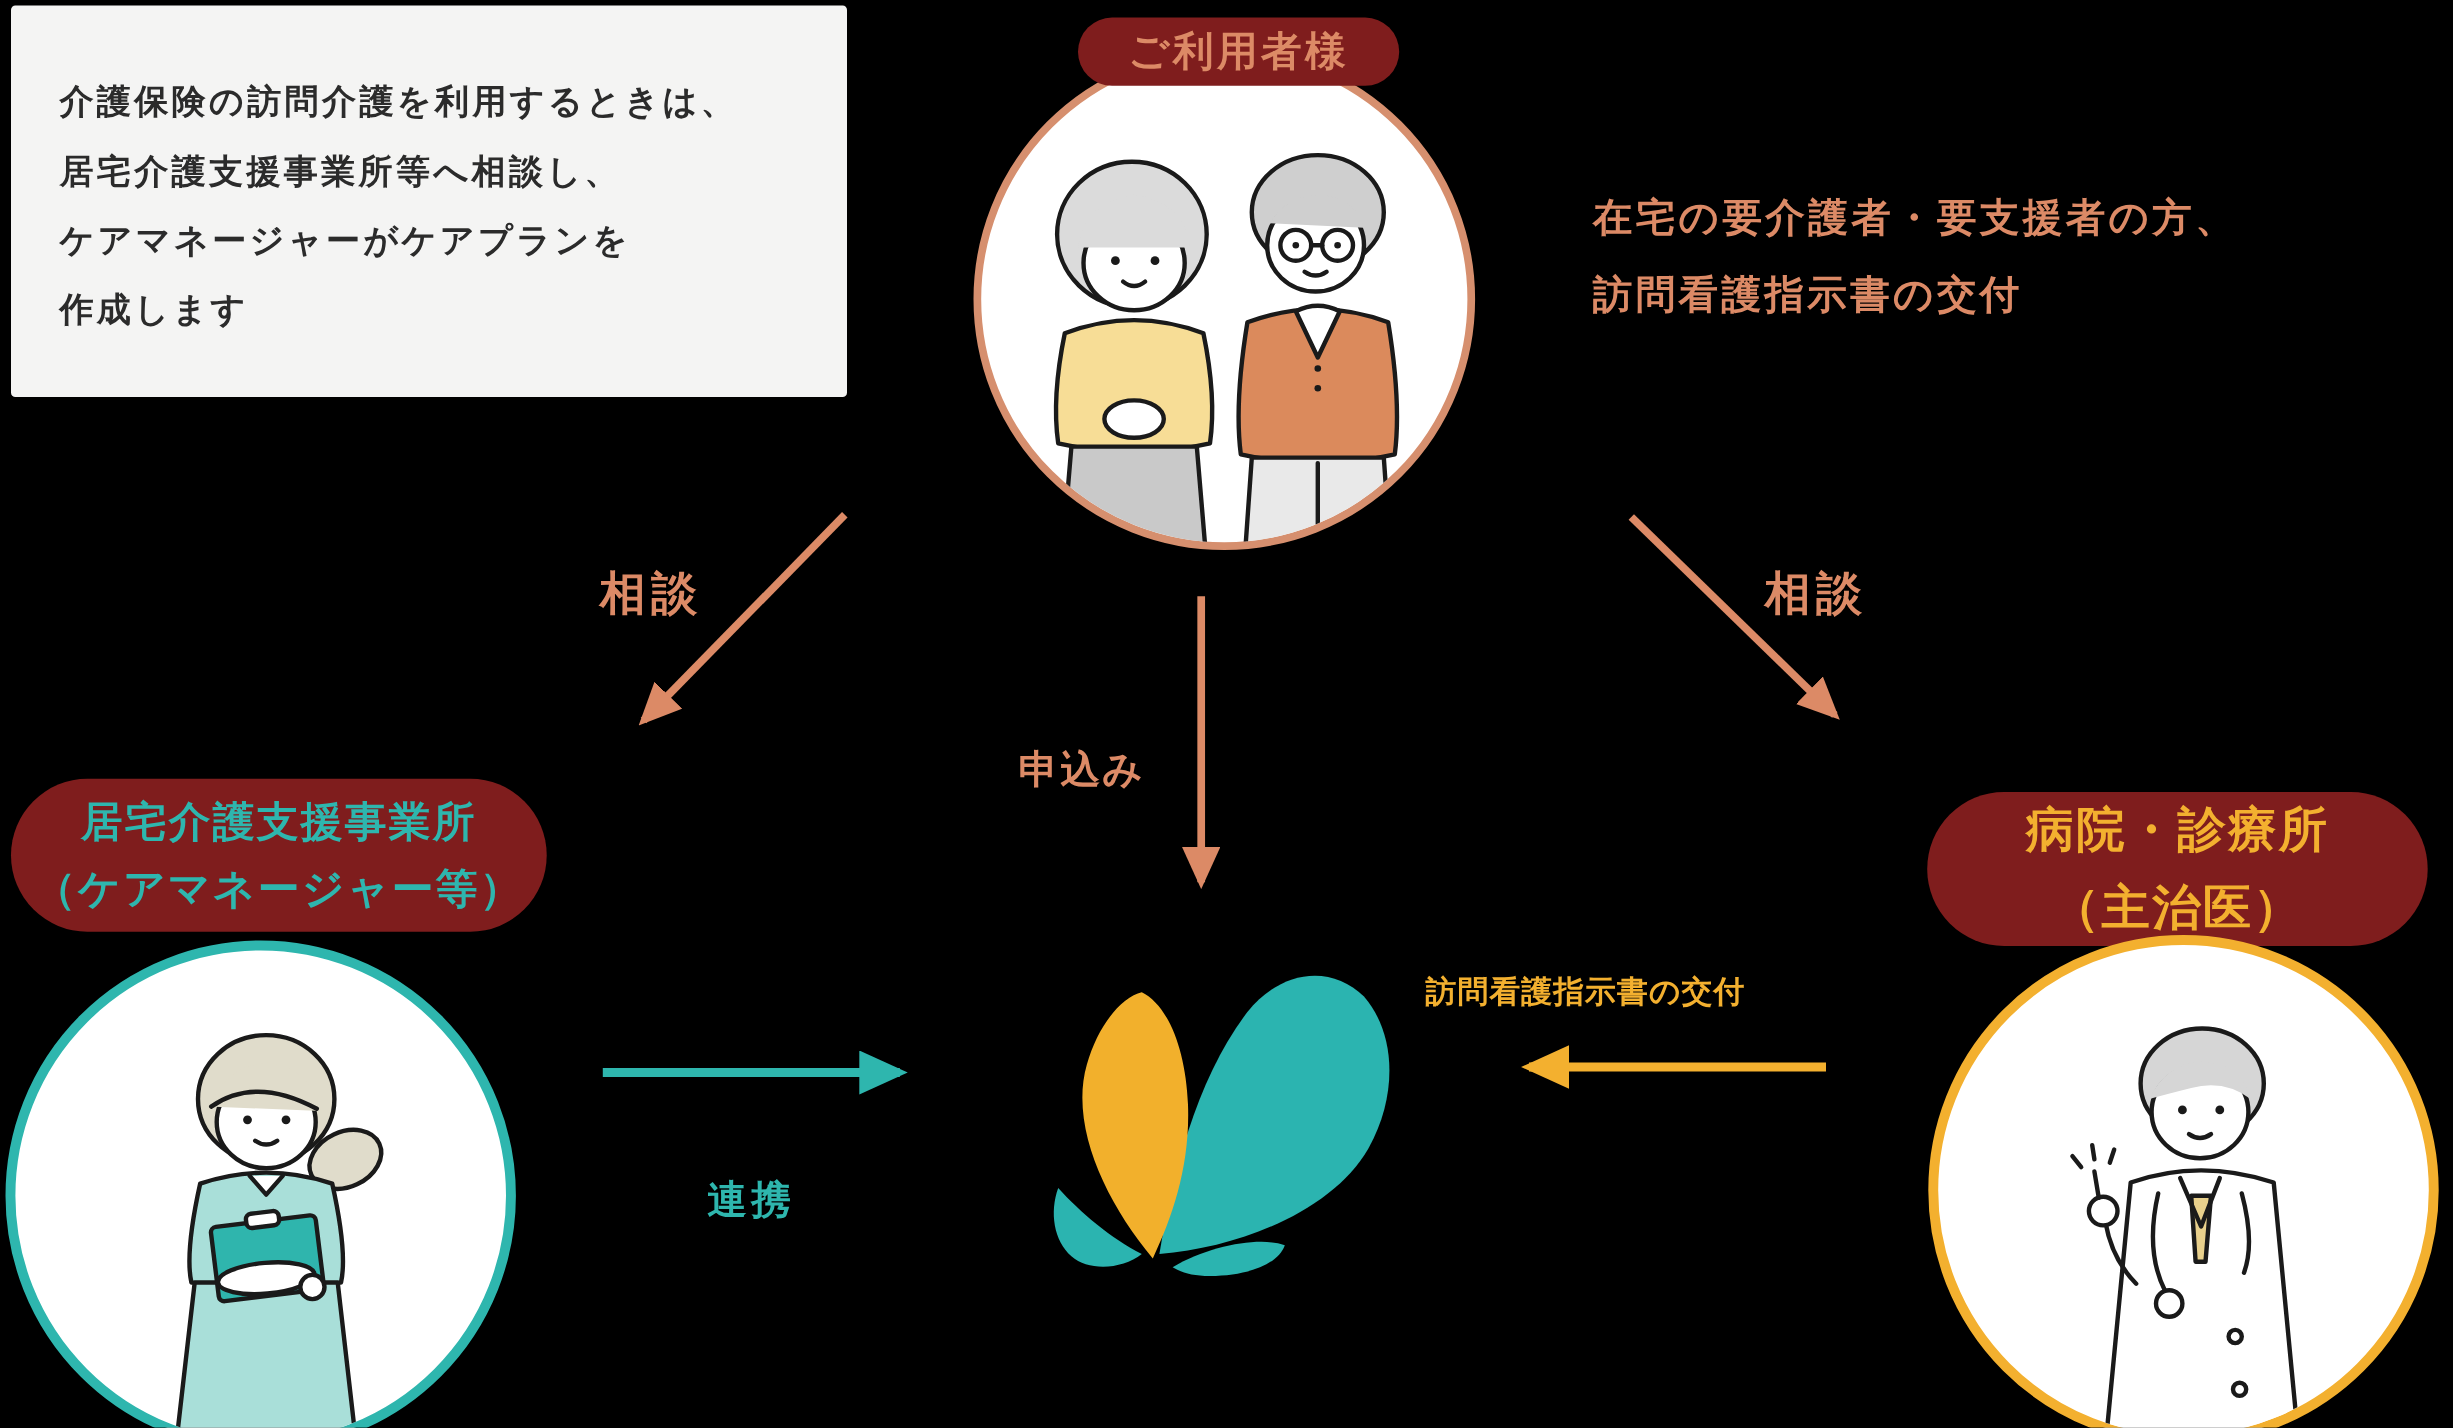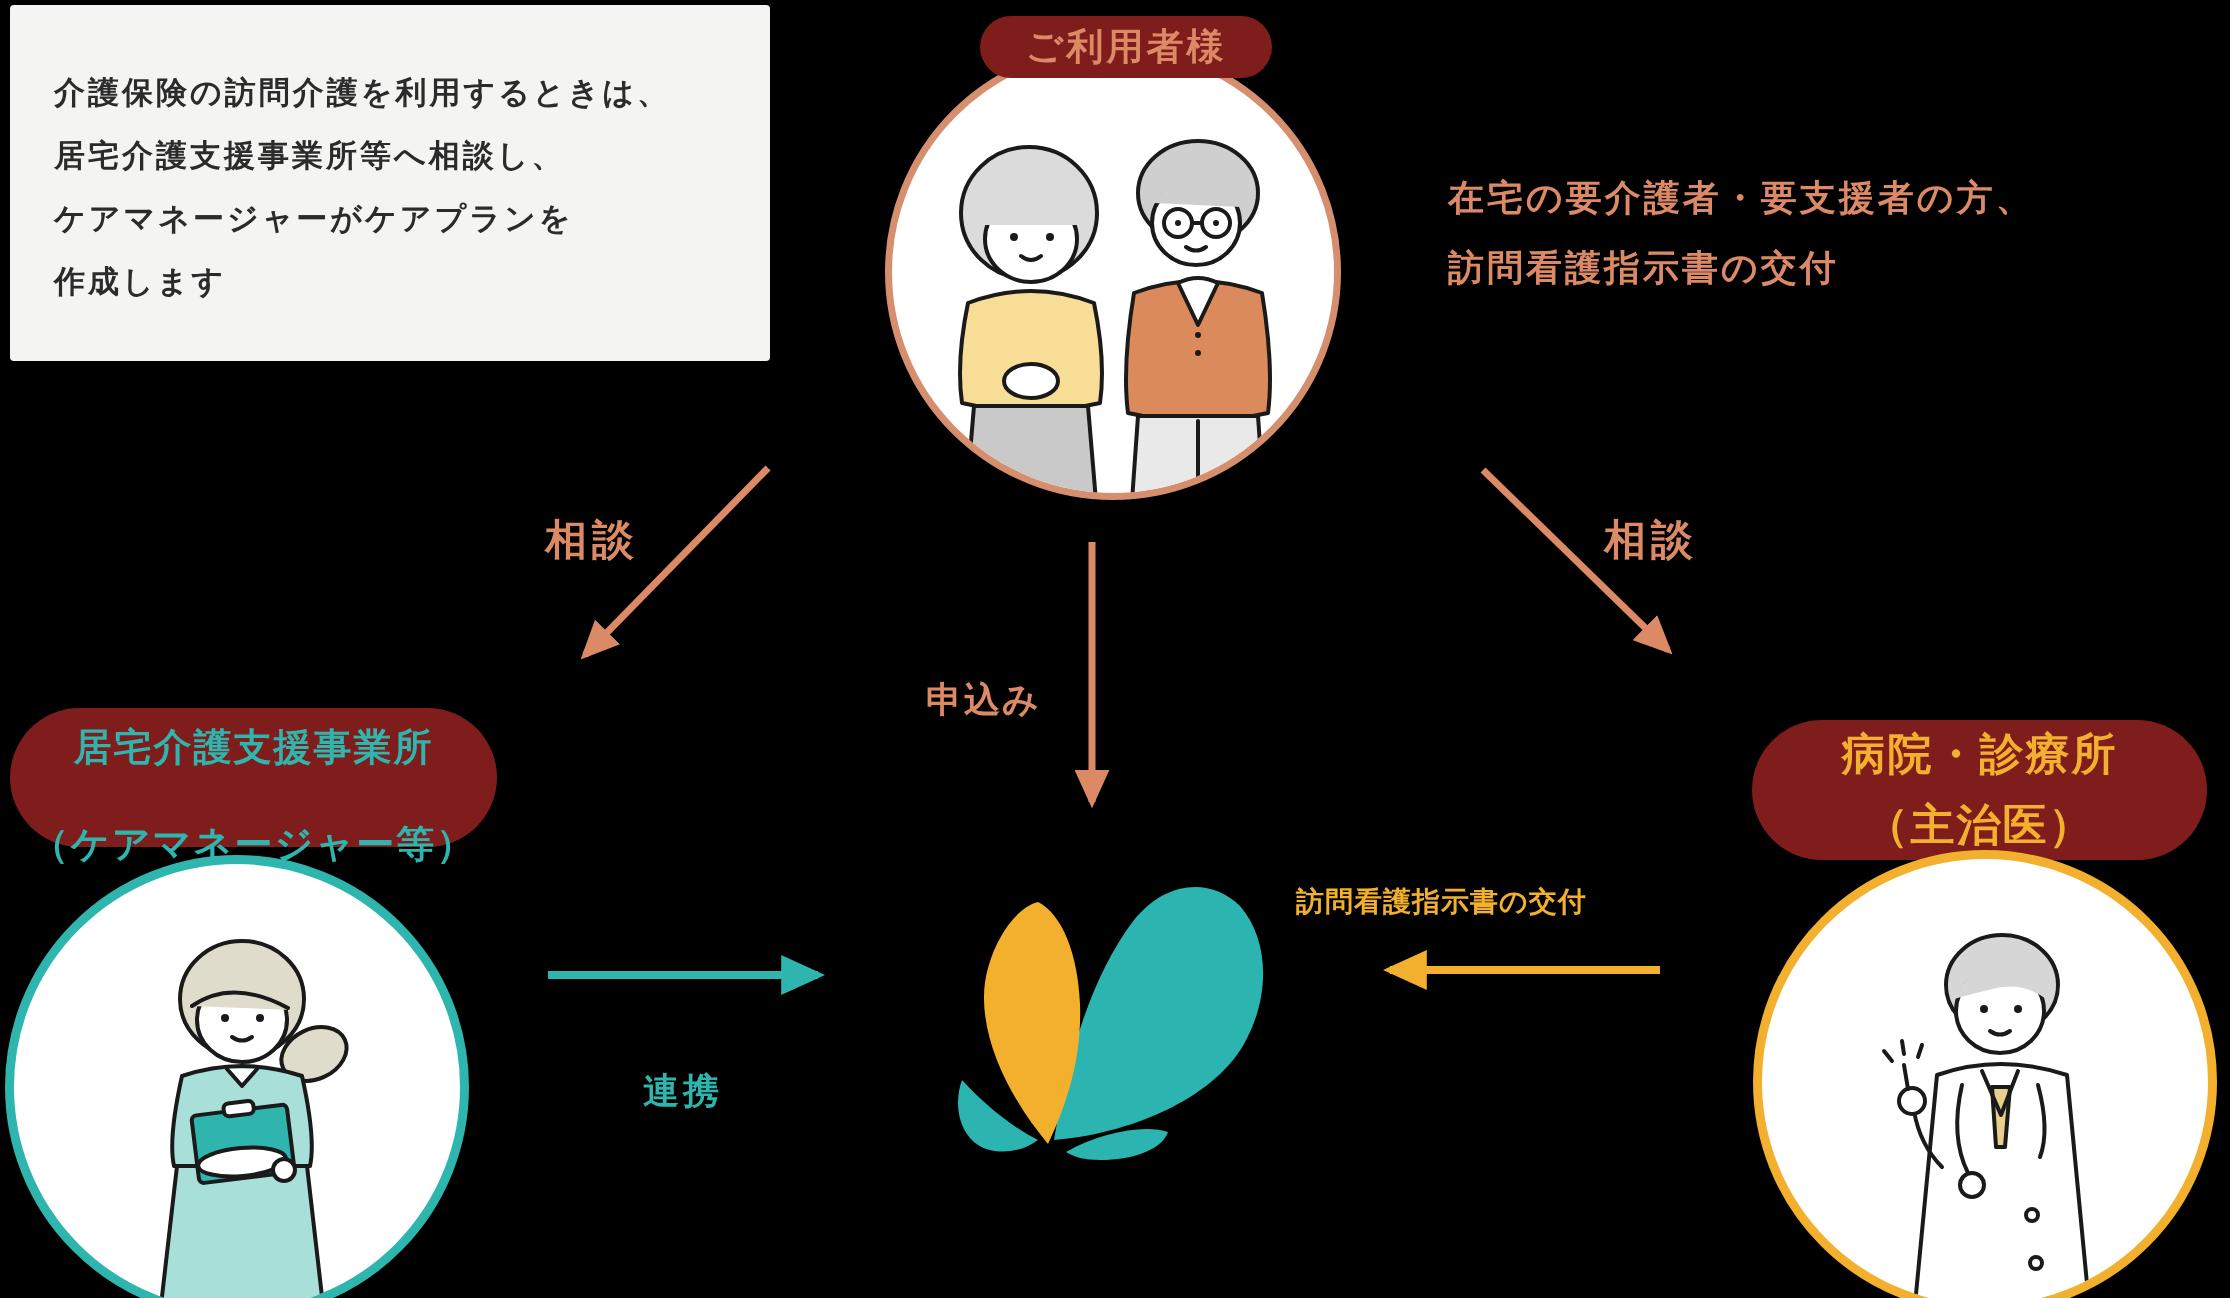--- a/index.html
+++ b/index.html
@@ -38,21 +38,21 @@
   .circle{position:absolute;background:#ffffff;border-radius:50%;overflow:hidden;}
   .user-circle{left:885px;top:44px;width:456px;height:456px;border:7px solid var(--salmon-border);}
   .care-circle{left:5px;top:855px;width:464px;height:464px;border:9px solid var(--teal);}
   .hospital-circle{left:1753px;top:850px;width:464px;height:464px;border:9px solid var(--yellow);}
   .circle svg{position:absolute;}
 
   .user-desc{position:absolute;left:1400px;top:163px;margin-left:48px;}
   .user-desc-line{font-size:36px;font-weight:bold;color:var(--salmon);line-height:70px;letter-spacing:3px;white-space:nowrap;}
 
   .care-pill{left:10px;top:708px;width:487px;height:139px;border-radius:70px;gap:10px;}
-  .care-pill .pill-text{font-size:38px;font-weight:bold;color:var(--teal);letter-spacing:2px;margin-top:36px;}
+  .care-pill .pill-text{font-size:38px;font-weight:bold;color:var(--teal);letter-spacing:2px;}
 
   .hospital-pill{left:1752px;top:720px;width:455px;height:140px;border-radius:70px;gap:12px;}
   .hospital-pill .pill-text{font-size:44px;font-weight:bold;color:var(--yellow);letter-spacing:2px;}
 
   .flow-label{position:absolute;font-weight:bold;white-space:nowrap;}
   .lbl-salmon{color:var(--salmon);}
   .lbl-teal{color:var(--teal);}
   .lbl-yellow{color:var(--yellow);}
   #consult-left-label{left:545px;top:512px;font-size:42px;letter-spacing:5px;}
   #apply-label{left:926px;top:676px;font-size:36px;letter-spacing:2px;text-align:center;}

